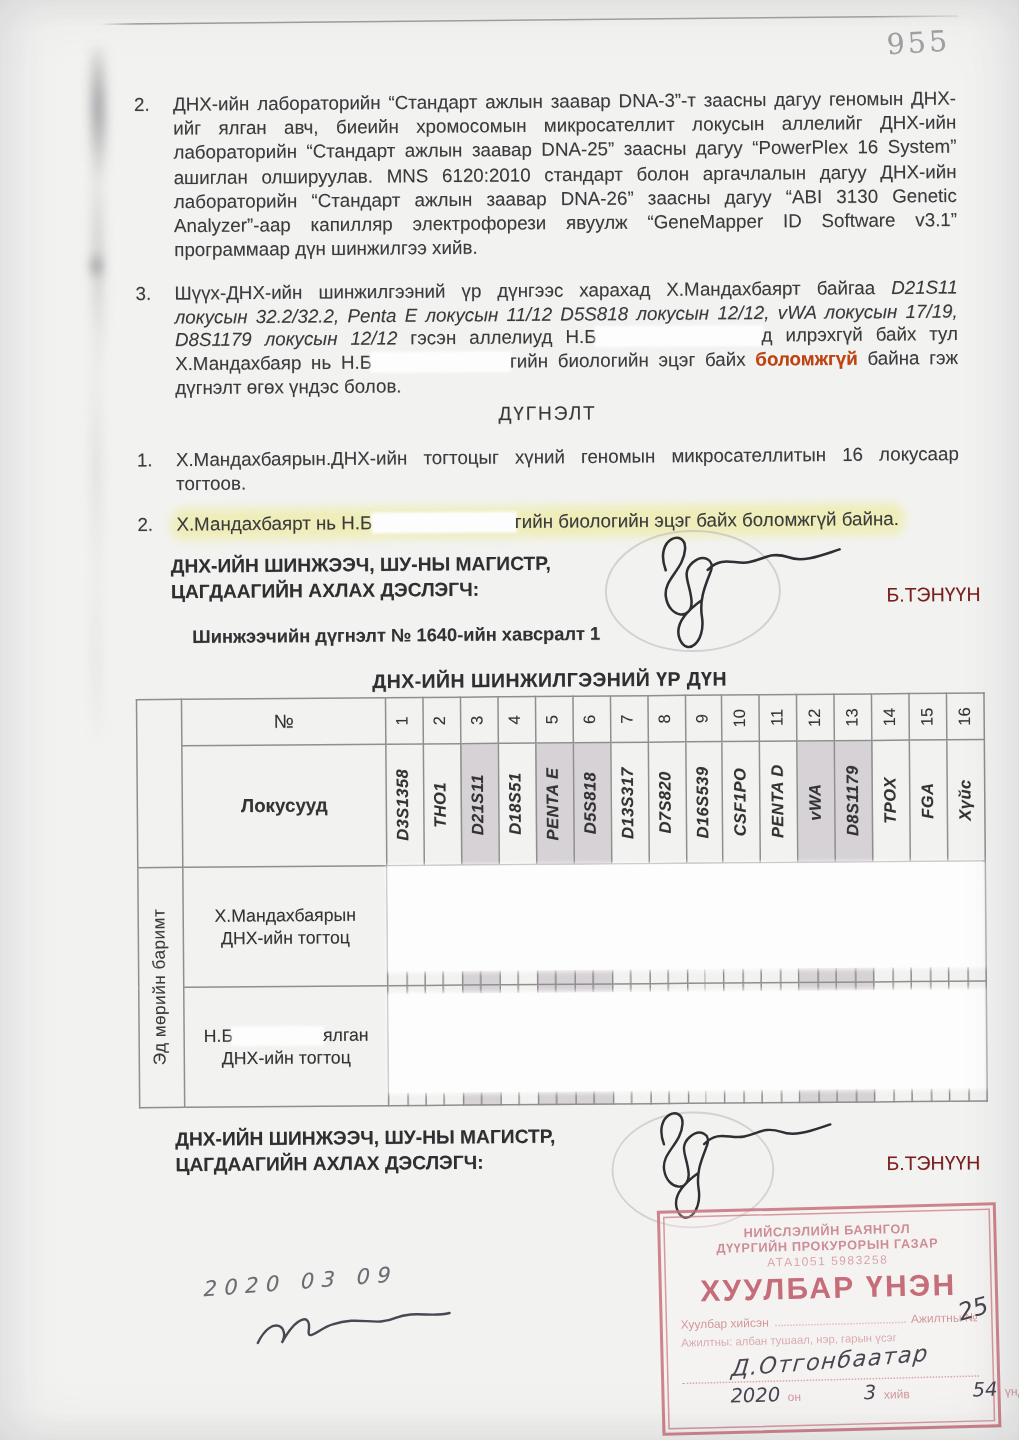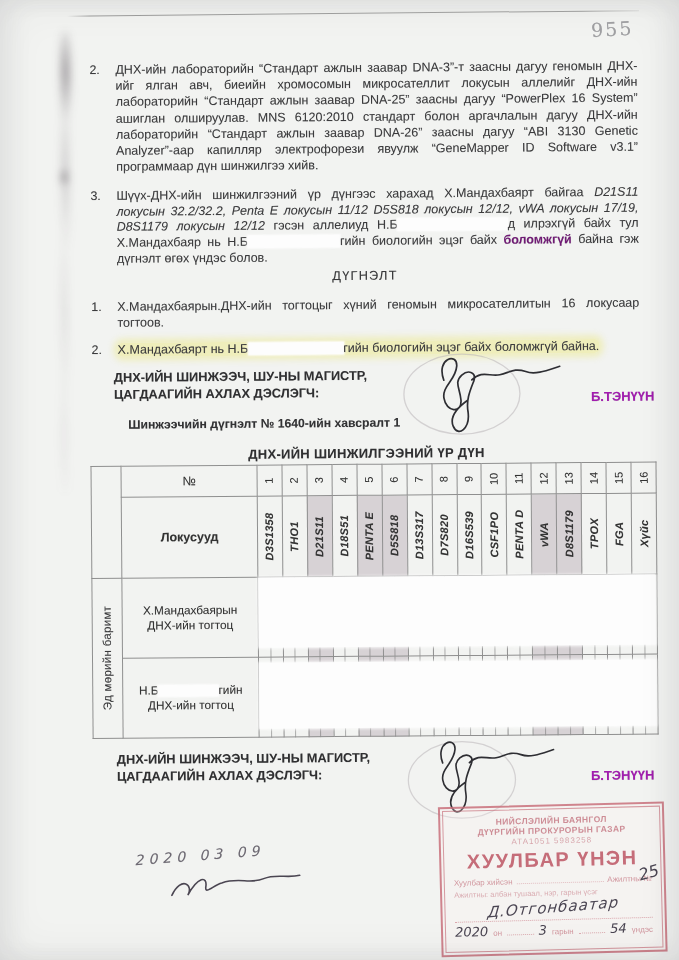--- a/index.html
+++ b/index.html
@@ -29,36 +29,36 @@
     font-size:19px;color:#85858a;opacity:.75;letter-spacing:2px;transform:rotate(-3deg);}
 
   
   .para{position:absolute;left:92px;width:548px;display:flex;gap:8px;
     font-size:12.5px;line-height:16.2px;text-align:justify;}
   .pnum{width:18px;flex:none;}
   .ptext{flex:1;}
   .p2{top:60px;}
   .p3{top:187px;line-height:15.7px;}
   .it{font-style:italic;}
-  b{color:#701a75;}
+  b{color:#c2410c;}
   .heading{position:absolute;left:92px;width:548px;top:268px;text-align:center;
     letter-spacing:1.2px;font-size:12.8px;color:#39393b;}
   .c1{top:297px;}
   .c2{top:340px;}
   .hl{background:rgba(238,236,178,.85);box-shadow:0 0 6px 4px rgba(238,236,178,.8);border-radius:5px;}
 
   .redact{display:inline-block;height:12px;background:#fdfdfd;
     box-shadow:0 0 2px 1px rgba(253,253,253,.95);vertical-align:-2px;}
   .w110{width:110px}.w92{width:92px}.w95{width:95px}.w60{width:60px;height:11px;}
 
   
   .sigblock{position:absolute;left:114px;width:330px;font-weight:bold;
     font-size:12.8px;line-height:17px;color:#2f2f31;}
   .sb1{top:367px;} .sb2{top:749px;}
-  .signame{position:absolute;font-weight:bold;font-size:13px;color:#a21caf;padding-left:48px;}
+  .signame{position:absolute;font-weight:normal;font-size:13px;color:#7f1d1d;padding-left:48px;}
   .n1{left:543px;top:391px;} .n2{left:540px;top:770px;}
   .attach{position:absolute;left:128px;top:416px;font-weight:bold;font-size:12.2px;color:#323234;}
 
   .sig{position:absolute;}
   .sig1{left:398px;top:349px;width:176px;height:92px;}
   .sig2{left:392px;top:735px;width:176px;height:88px;}
   .pencil{fill:none;stroke:#b9b4b8;stroke-width:1.3;opacity:.55;}
   .ink{fill:none;stroke:#2e2e33;stroke-width:1.7;stroke-linecap:round;stroke-linejoin:round;}
 
   
@@ -100,21 +100,21 @@
   .s-code{text-align:center;font-size:8px;opacity:.6;margin-top:1px;letter-spacing:1px;}
   .s-title{text-align:center;font-size:20px;font-weight:bold;letter-spacing:1.5px;color:#c2626f;margin-top:3px;opacity:.92;}
   .s-row1{display:flex;justify-content:space-between;margin-top:5px;font-size:8px;opacity:.7;}
   .s-dots{flex:1;border-bottom:1px dotted rgba(197,104,116,.55);margin:0 4px 2px;}
   .s-reg{position:absolute;right:2px;top:56px;font-size:16px;transform:rotate(-14deg);}
   .s-row2{font-size:7.6px;opacity:.55;margin-top:3px;}
   .s-sigline{border-bottom:1px dotted rgba(197,104,116,.55);height:21px;text-align:center;margin-top:1px;}
   .s-name{font-size:15px;display:inline-block;transform:rotate(-3deg) skewX(-10deg);letter-spacing:1px;}
   .s-daterow{display:flex;align-items:baseline;gap:5px;margin-top:2px;font-size:8px;}
   .s-lbl{opacity:.7;}
-  .s-num{font-size:13px;}
+  .s-num{font-size:13px;margin-left:32px;}
   .s-dotted{flex:1;border-bottom:1px dotted rgba(197,104,116,.5);}
 </style>
 </head>
 <body>
 
 <div class="sheet">
 <div class="doc">
 
   <div class="topline"></div>
   <div class="fold"></div>
@@ -301,21 +301,21 @@
         <td class="bodycell"></td>
         <td class="bodycell"></td>
         <td class="bodycell sh"></td>
         <td class="bodycell sh"></td>
         <td class="bodycell"></td>
         <td class="bodycell"></td>
         <td class="bodycell"></td>
       </tr>
       <tr class="r4">
         <td class="rowlabel">
-          <div><span>Н.Б</span><span class="redact w60"></span><span>гийн</span></div>
+          <div><span>Н.Б</span><span class="redact w60"></span><span>ялган</span></div>
           <div>ДНХ-ийн тогтоц</div>
         </td>
         <td class="bodycell"></td>
         <td class="bodycell"></td>
         <td class="bodycell sh"></td>
         <td class="bodycell"></td>
         <td class="bodycell sh"></td>
         <td class="bodycell sh"></td>
         <td class="bodycell"></td>
         <td class="bodycell"></td>
@@ -363,21 +363,21 @@
       <div class="s-reg hand">25</div>
       <div class="s-row2">Ажилтны: албан тушаал, нэр, гарын үсэг</div>
       <div class="s-sigline">
         <span class="s-name hand">Д.Отгонбаатар</span>
       </div>
       <div class="s-daterow">
         <span class="s-num hand">2020</span>
         <span class="s-lbl">он</span>
         <span class="s-dotted"></span>
         <span class="s-num hand">3</span>
-        <span class="s-lbl">гарын</span>
+        <span class="s-lbl">хийв</span>
         <span class="s-dotted"></span>
         <span class="s-num hand">54</span>
         <span class="s-lbl">үндэс</span>
       </div>
     </div>
   </div>
 
 </div>
 </div>
 

